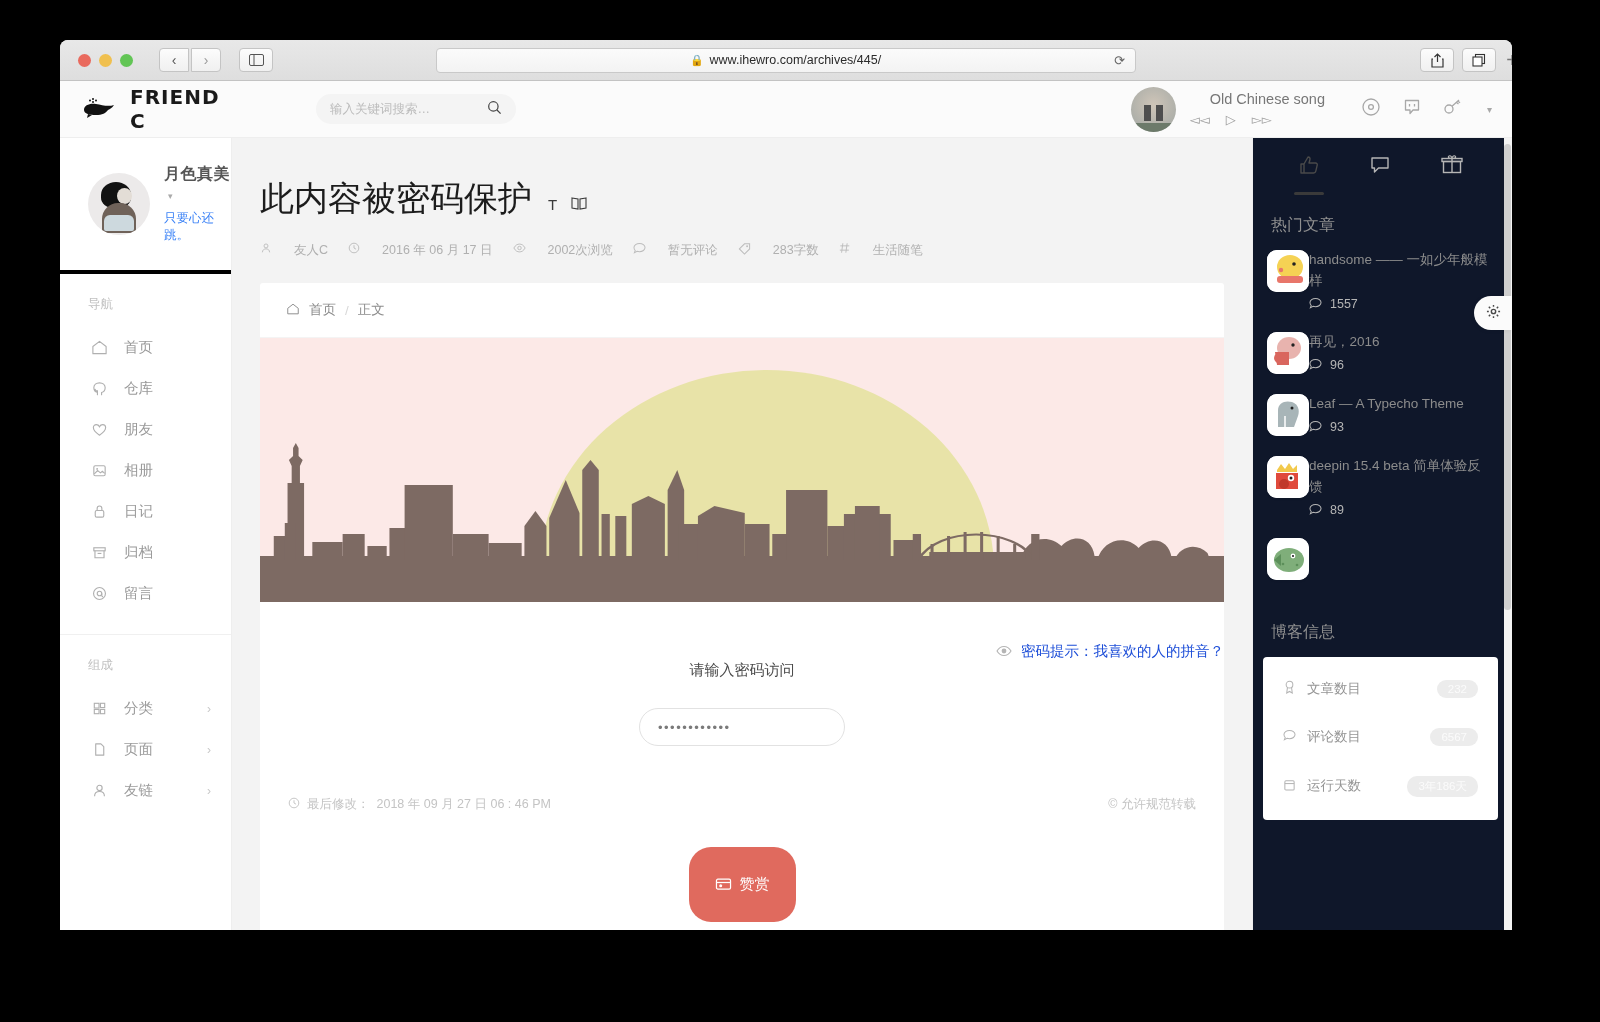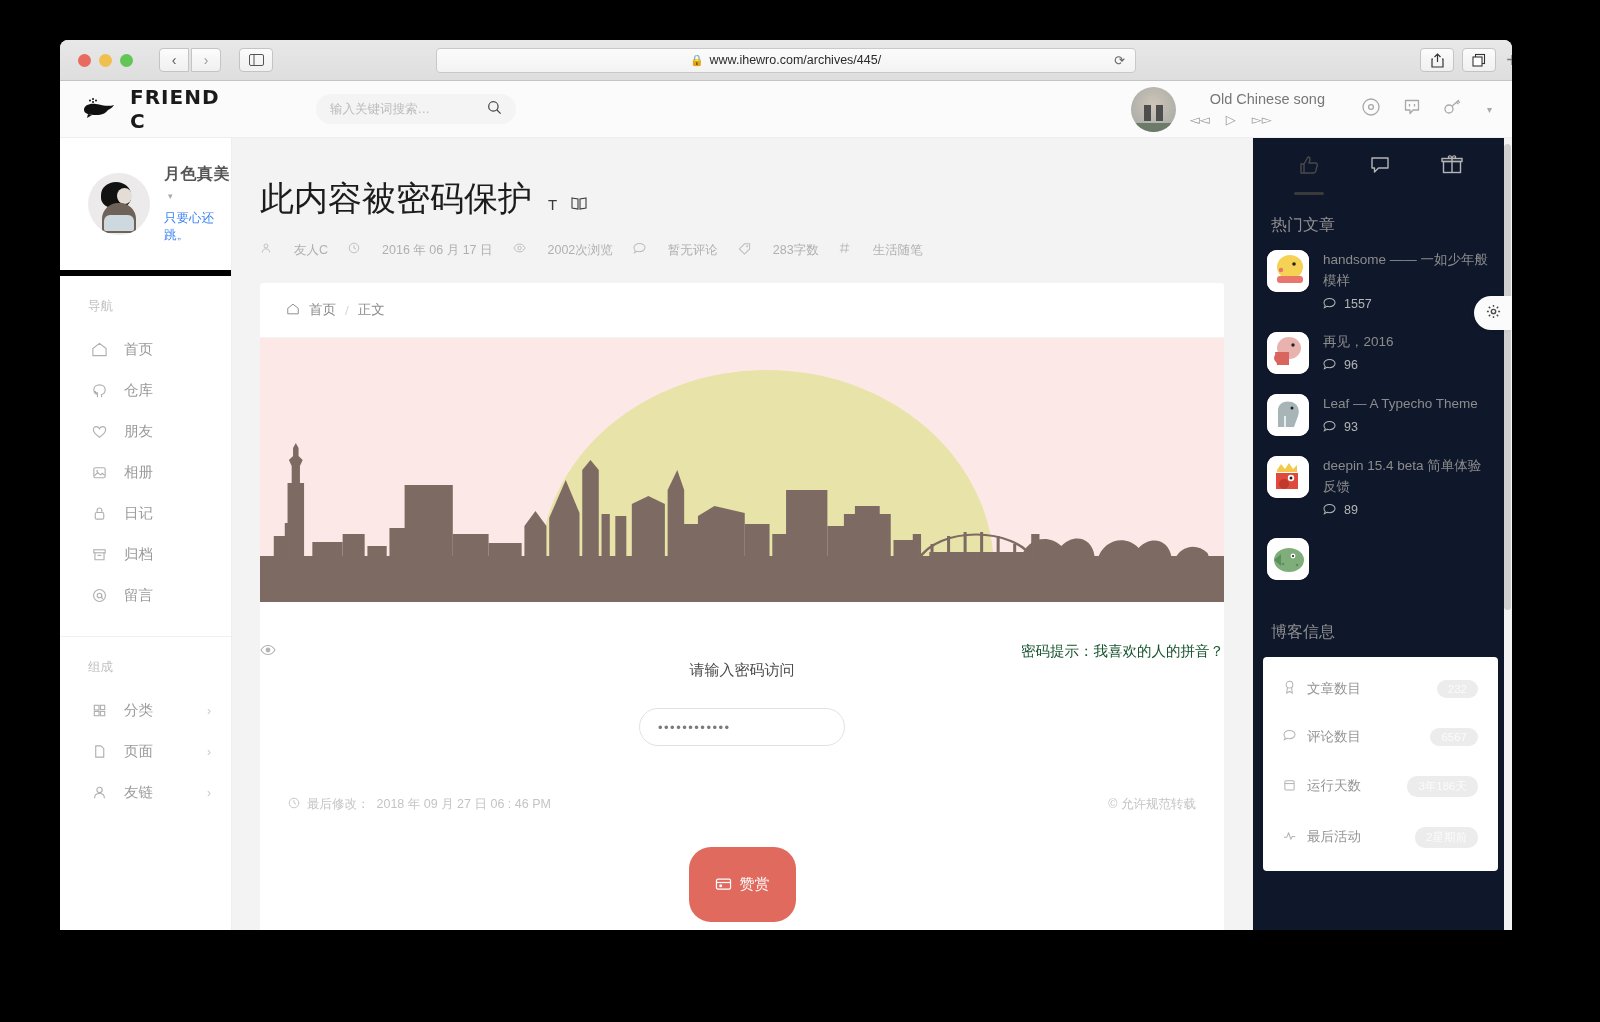--- a/index.html
+++ b/index.html
@@ -72,21 +72,21 @@
   .page { position: relative; height: 849px; background: #f3f3f3; display: flex; }
 
   
   .lsidebar {
     width: 172px; background: #fff; flex: 0 0 172px;
     border-right: 1px solid #eee;
   }
   .profile {
     display: flex; align-items: center; gap: 14px;
     padding: 26px 0 26px 28px;
-    border-bottom: 6px solid #000000;
+    border-bottom: 4px solid #000000;
     margin-right: 0;
   }
   .avatar {
     width: 62px; height: 62px; border-radius: 50%;
     background: #eceaea; position: relative; overflow: hidden; flex: 0 0 62px;
   }
   .avatar .hair { position:absolute; width:30px; height:26px; background:#121212; border-radius:50% 50% 40% 40%; left:13px; top:9px; }
   .avatar .face { position:absolute; width:15px; height:16px; background:#e3ddd6; border-radius:50%; left:29px; top:15px; }
   .avatar .body { position:absolute; width:34px; height:30px; background:#6f6259; border-radius:16px 16px 4px 4px; left:14px; top:30px; }
   .avatar .shirt { position:absolute; width:30px; height:16px; background:#cdd9de; border-radius:6px 6px 2px 2px; left:16px; top:42px; }
@@ -152,21 +152,21 @@
   .card { background: #fff; border-radius: 3px; margin-top: 24px; }
   .breadcrumb {
     padding: 18px 26px; font-size: 13.5px; color: #8d8d8d;
     display: flex; align-items: center; gap: 9px; border-bottom: 1px solid #f4f4f4;
   }
   .breadcrumb .sep { color: #d8d8d8; }
 
   .hero { width: 100%; height: 264px; display:block; }
 
   .pwsection { padding: 40px 0 28px 0; text-align: center; }
-  .pwhint { font-size: 14.5px; color: #14532d; display:flex; align-items:center; justify-content:space-between; gap:9px;font-family:Liberation Serif, serif; }
+  .pwhint { font-size: 14.5px; color: #1d4ed8; display:flex; align-items:center; justify-content:flex-end; gap:9px; }
   .pwask { font-size: 15px; color: #4a4a4a; }
   .pwform { margin-top: 28px; display: flex; justify-content: center; }
   .pwwrap {
     display: flex; width: 206px; height: 38px;
     border: 1px solid #e2e2e2; border-radius: 19px; overflow: hidden; background:#fff;
   }
   .pwinput {
     flex: 1; border: none; outline: none; padding: 0 18px;
     font-size: 13px; color: #7a7a7a; letter-spacing: 1.5px; background: transparent;
     font-family: "Liberation Sans", sans-serif;
@@ -187,21 +187,21 @@
   
   .rtabs { display: flex; justify-content: space-around; padding: 16px 10px 0 10px; }
   .rtab { padding-bottom: 14px; font-size: 19px; color: #b5b5b5; position: relative; }
   .rtab.active { color: #4a4a4a; }
   .rtab.active::after {
     content:''; position:absolute; left: 50%; transform: translateX(-50%);
     bottom: 0; width: 30px; height: 3px; background: #3a3a3a; border-radius:2px;
   }
   .rtitle { font-size: 16px; color: #8f8f8f; padding: 20px 8px 14px 8px; }
   .plist { padding: 0 4px; }
-  .pitem { display: flex; gap: 14px; margin-bottom: 20px; align-items: flex-start; }
+  .pitem { display: flex; margin-bottom: 20px; align-items: flex-start; }
   .pthumb { width: 42px; height: 42px; border-radius: 10px; flex: 0 0 42px; background:#fff; position: relative; overflow: hidden; box-shadow: 0 1px 3px rgba(0,0,0,.07); }
   .pbody { min-width: 0; }
   .pitem-title { font-size: 13.5px; color: #8c8c8c; line-height: 1.55; }
   .pcount { display: flex; align-items: center; gap: 8px; font-size: 12.5px; color: #b5b5b5; margin-top: 5px; }
   .binfo-title { font-size: 16px; color: #8f8f8f; padding: 22px 8px 14px 8px; }
   .binfo { background: #fff; border-radius: 4px; padding: 8px 16px; }
   .brow { display: flex; align-items: center; padding: 15px 4px; font-size: 13.5px; color: #959595; }
   .brow .bic { margin-right: 10px; color: #b4b4b4; font-size: 13px; width:14px; display:inline-block; }
   .badge {
     margin-left: auto; background: #ececec; color: #fbfbfb;
@@ -777,29 +777,20 @@
             <div class="brow">
               <span class="bic">
                 <svg width="13" height="13" viewBox="0 0 14 14">
                     <rect x="2" y="3" width="10" height="10" rx="1.2" fill="none" stroke="#b4b4b4" stroke-width="1.1"></rect>
                     <line x1="2" y1="6" x2="12" y2="6" stroke="#b4b4b4" stroke-width="1.1"></line>
                   </svg>
               </span>
               <span>运行天数</span>
               <span class="badge">3年186天</span>
             </div>
-            <div class="brow">
-              <span class="bic">
-                <svg width="13" height="13" viewBox="0 0 14 14">
-                    <path d="M1 9 L4 9 L6 4 L8.5 11 L10 8 L13 8" fill="none" stroke="#b4b4b4" stroke-width="1.1" stroke-linejoin="round"></path>
-                  </svg>
-              </span>
-              <span>最后活动</span>
-              <span class="badge">2星期前</span>
-            </div>
           </div>
         </div>
       </div>
 
       <div class="gearTab">
         <span>
           <svg width="15" height="15" viewBox="0 0 16 16">
               <circle cx="8" cy="8" r="2.3" fill="none" stroke="#4a4a4a" stroke-width="1.5"></circle>
               <path d="M8 1 L8 3 M8 13 L8 15 M1 8 L3 8 M13 8 L15 8 M3 3 L4.5 4.5 M11.5 11.5 L13 13 M13 3 L11.5 4.5 M4.5 11.5 L3 13" stroke="#4a4a4a" stroke-width="1.5"></path>
             </svg>

